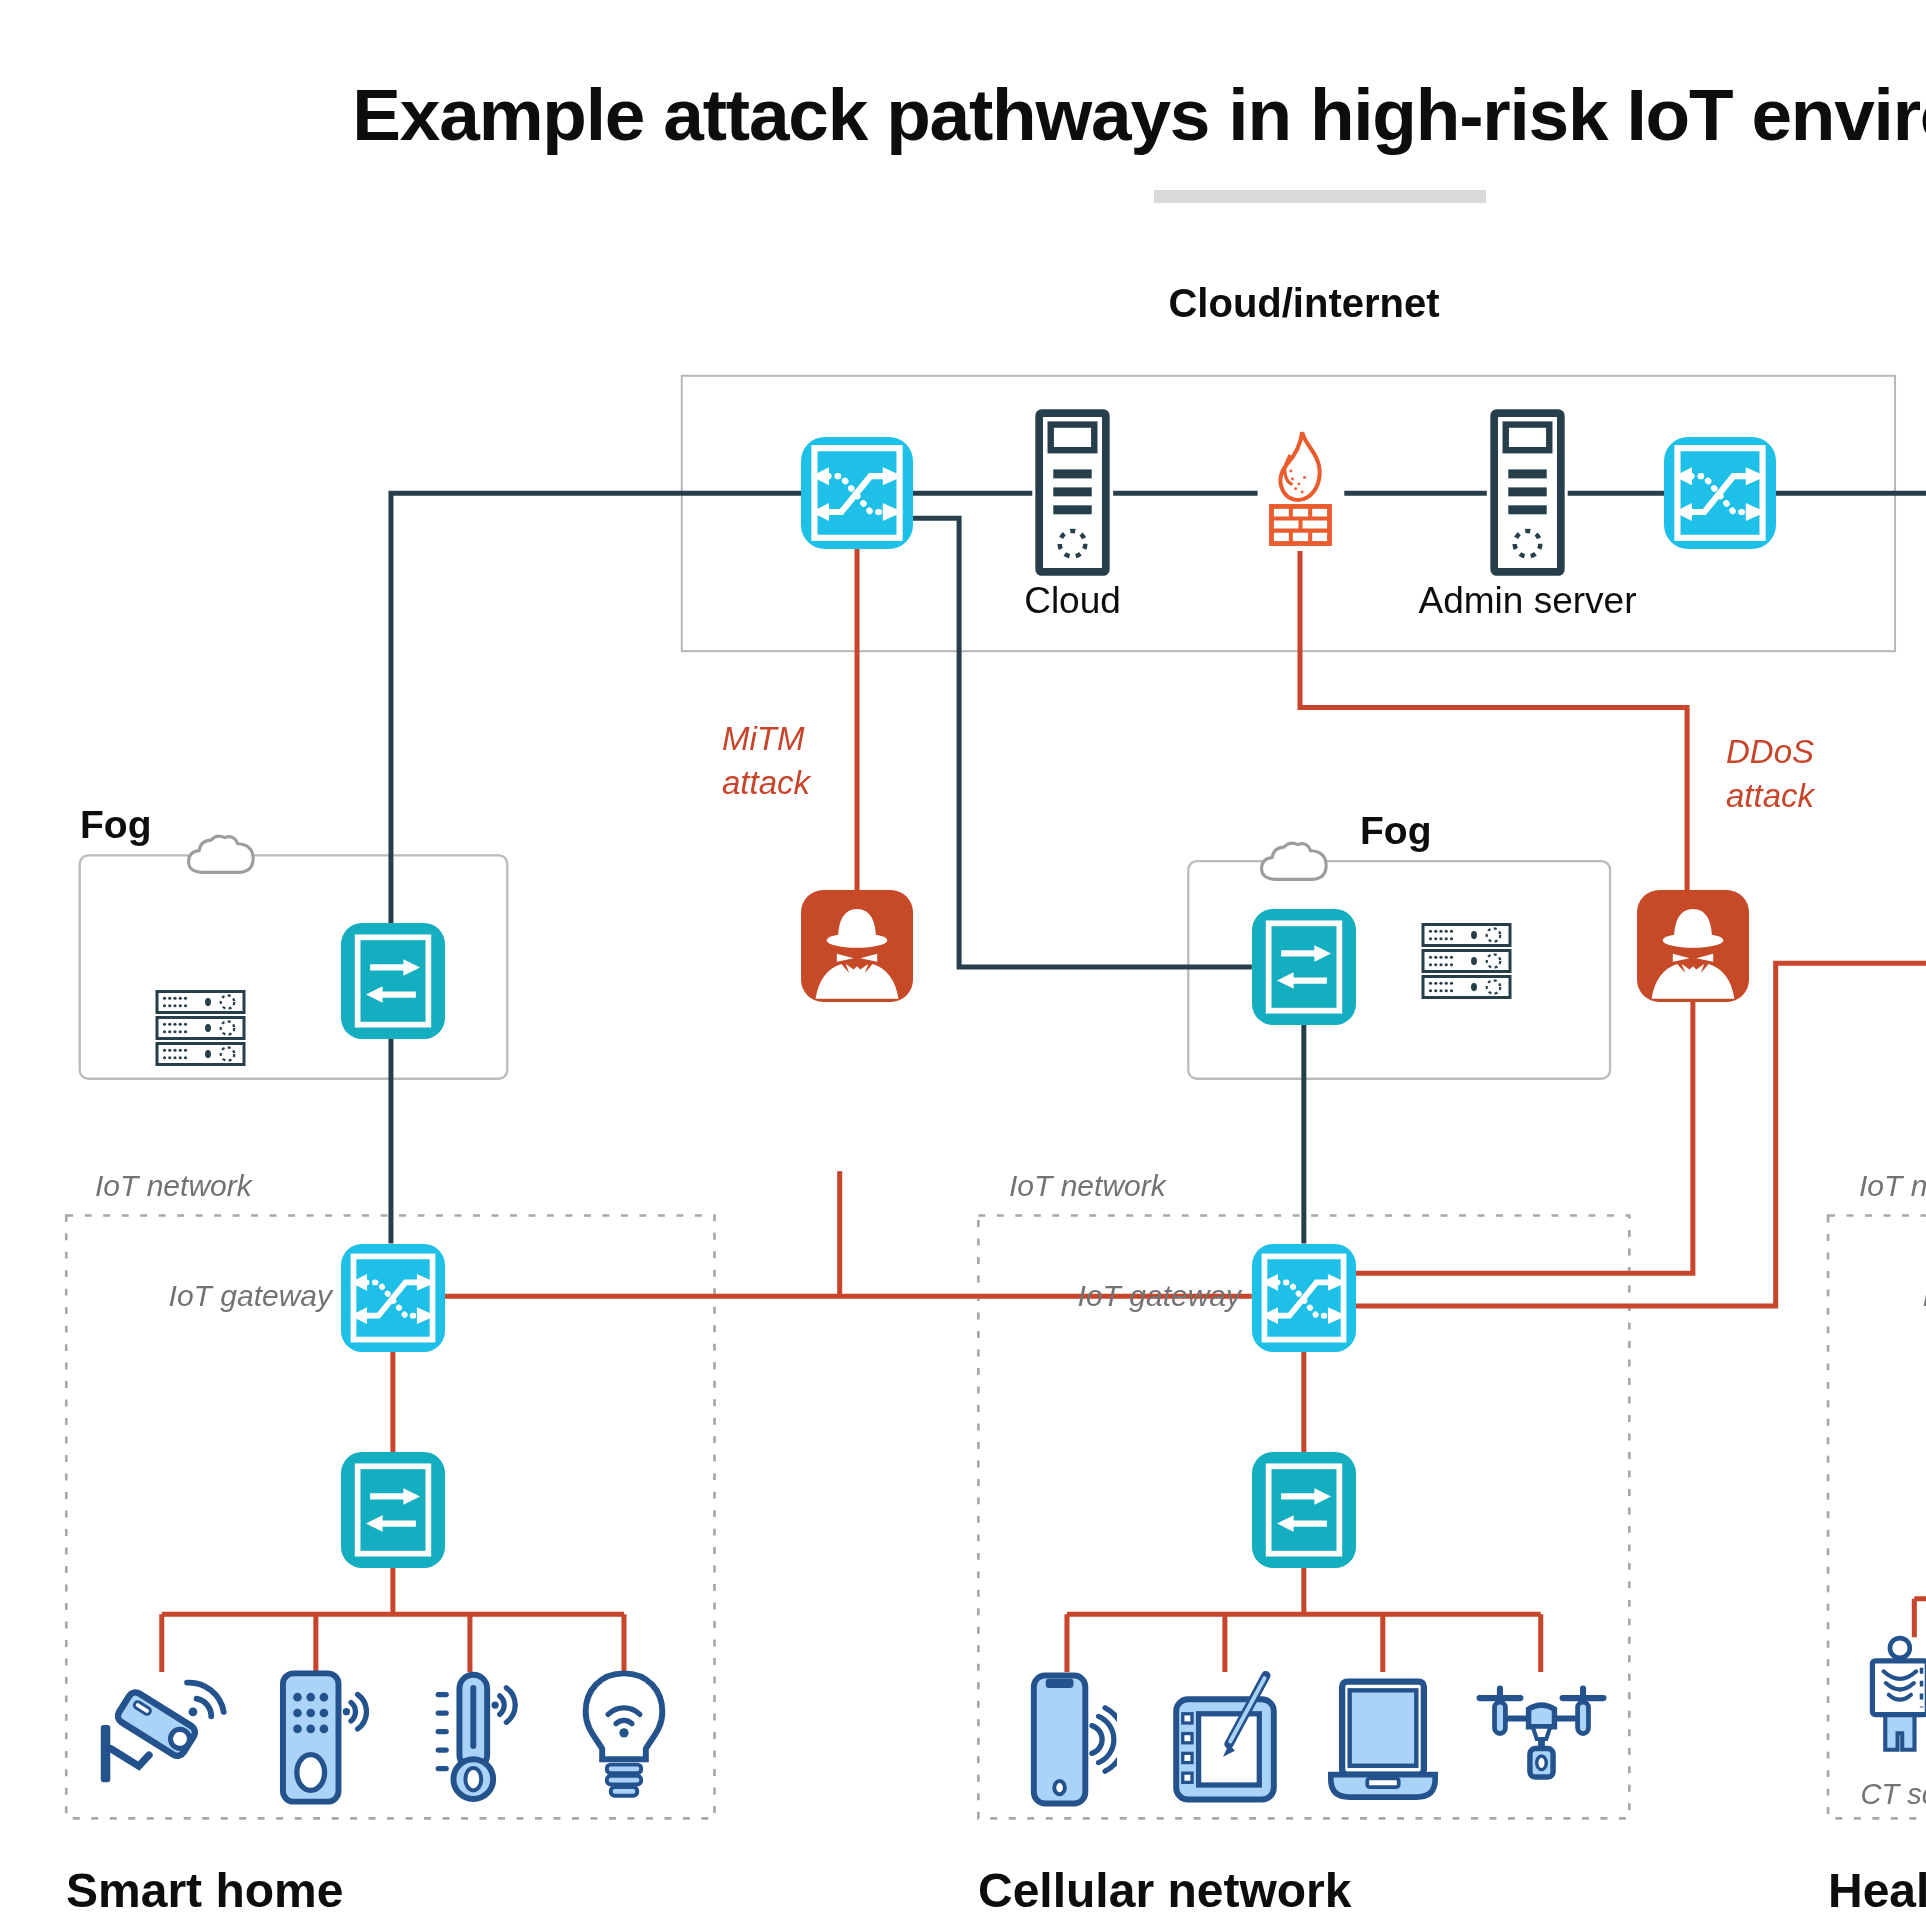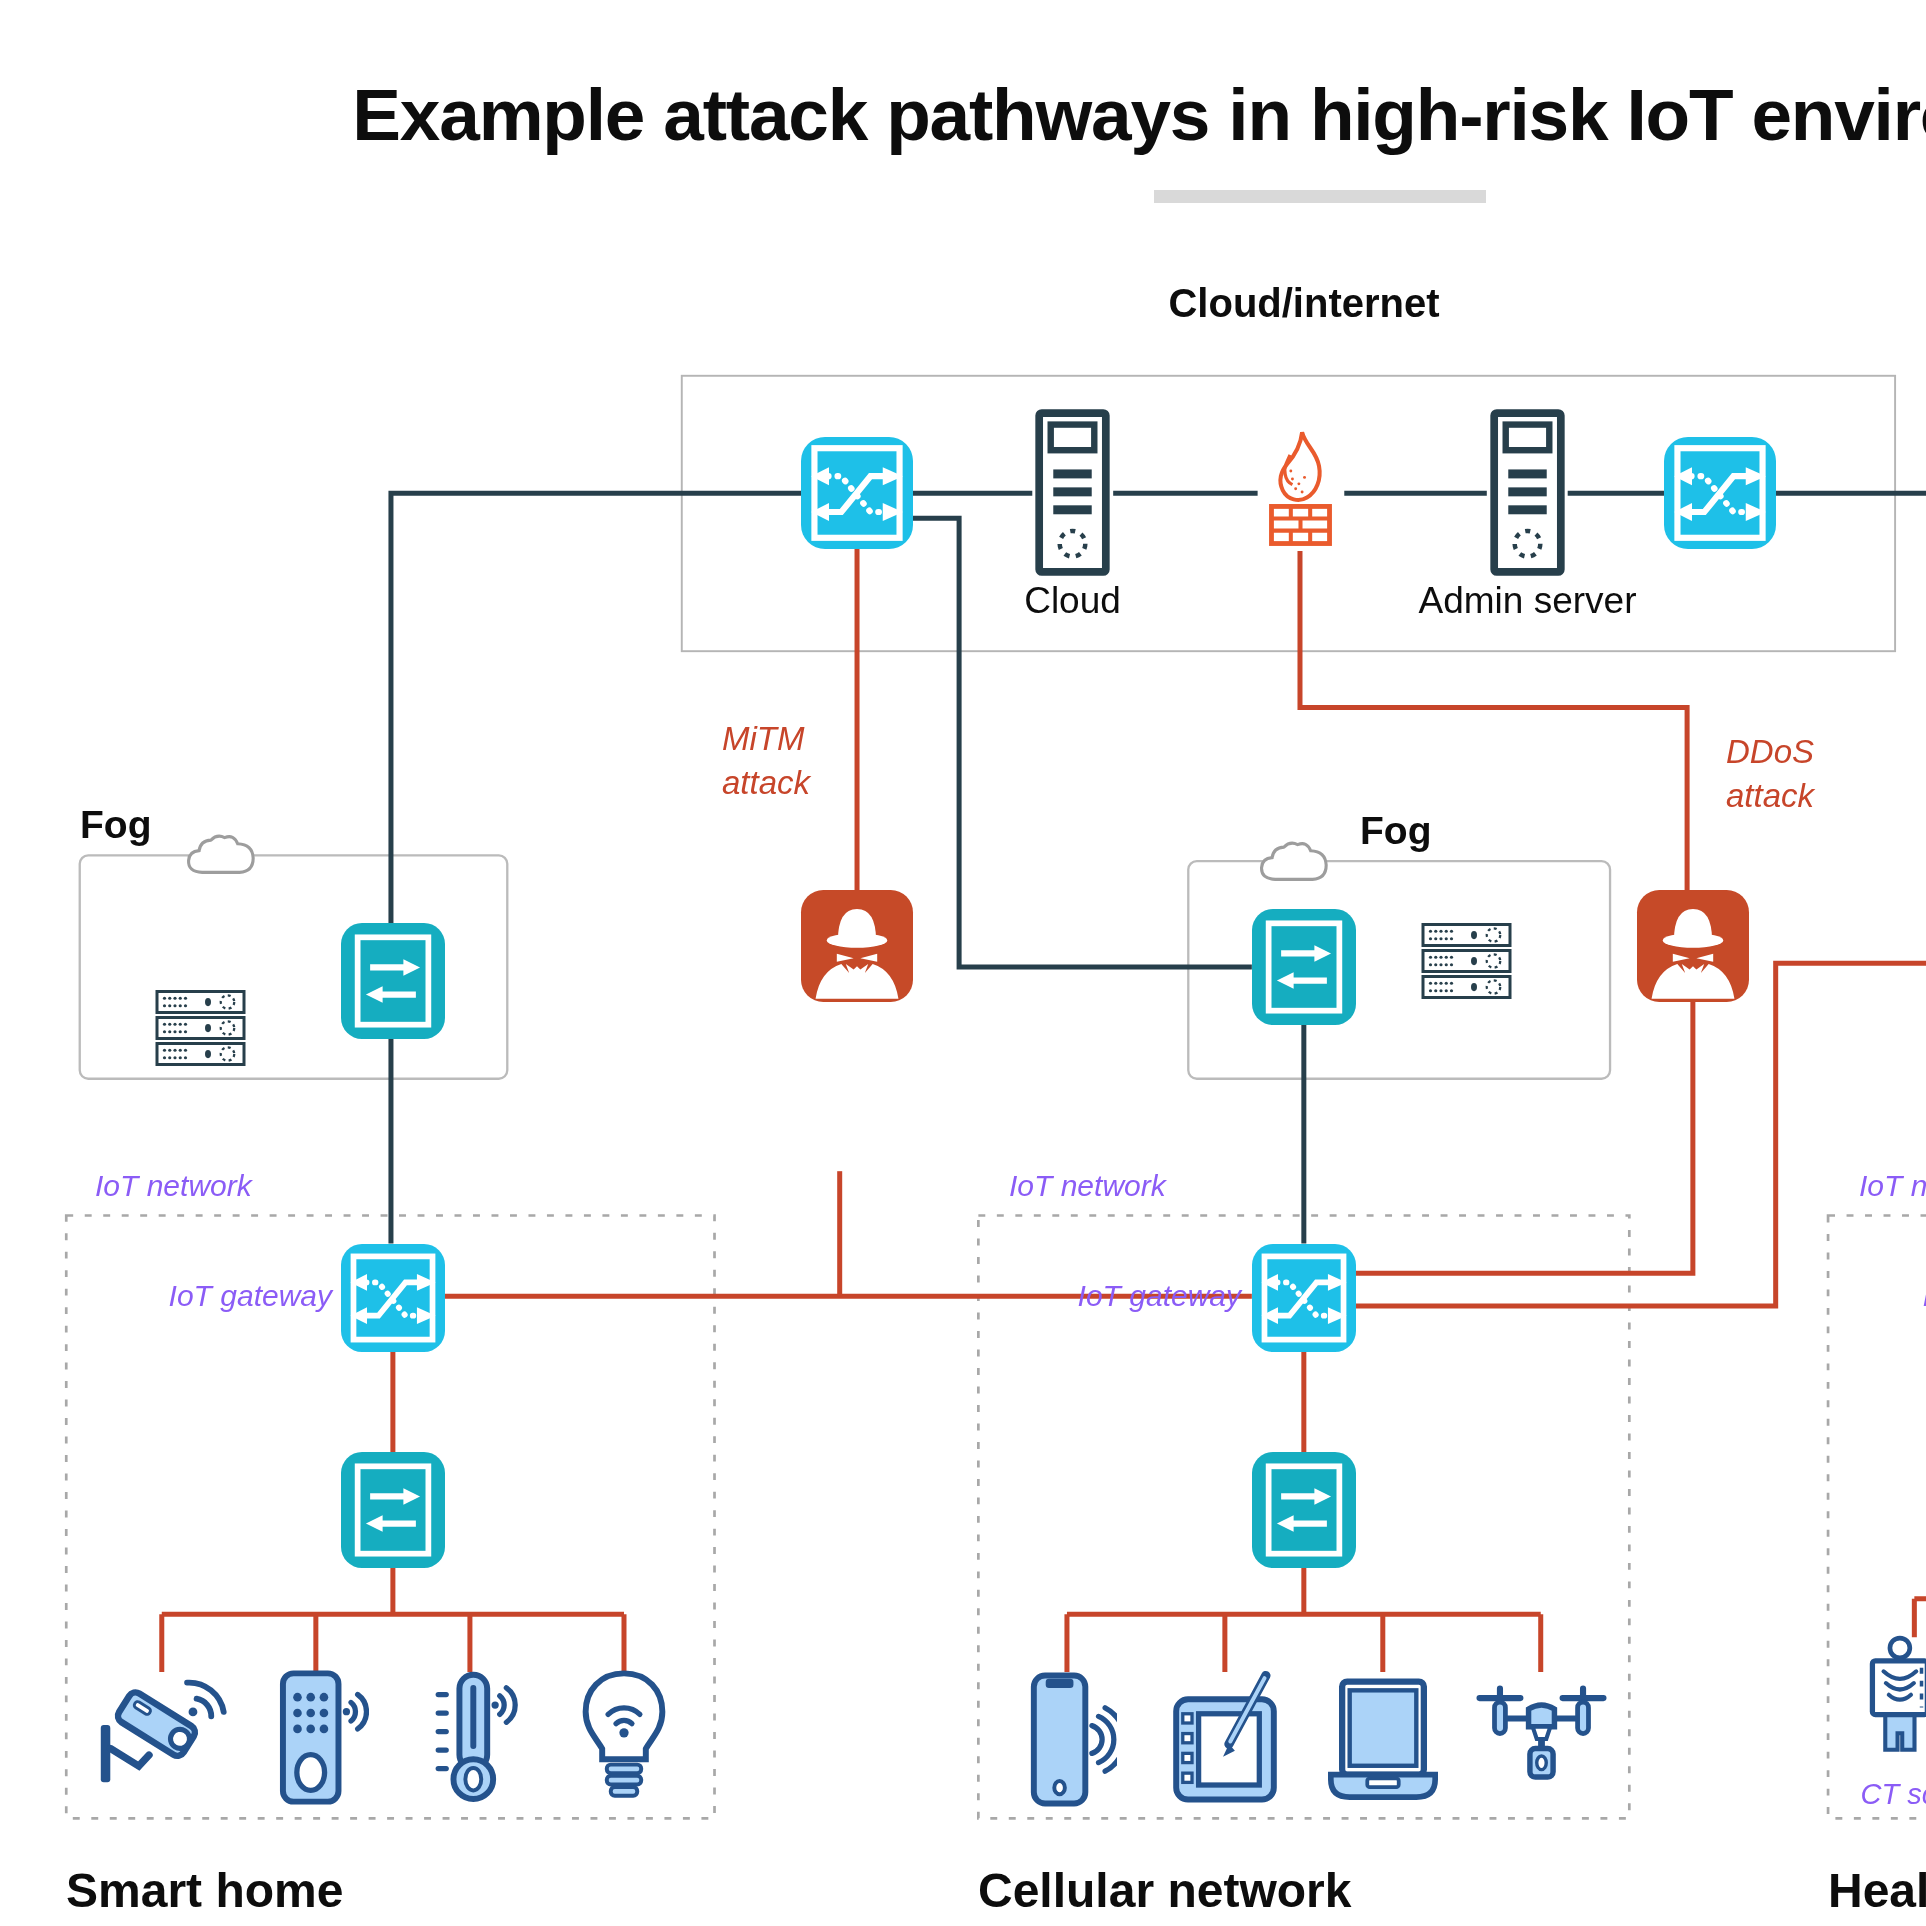--- a/index.html
+++ b/index.html
@@ -10,21 +10,21 @@
   .wires{left:0;top:0;z-index:1;}
   .icon{z-index:3;}
   .lbl{z-index:4;white-space:nowrap;}
   .title{left:0;right:0;top:73px;text-align:center;font-size:73px;font-weight:bold;letter-spacing:-1.2px;}
   .underline{left:1154px;top:190px;width:332px;height:13px;background:#d9d9d9;z-index:2;}
   .zone-label{font-size:40px;font-weight:bold;text-align:center;}
   .node-label{font-size:37px;text-align:center;}
   .fog-label{font-size:39px;font-weight:bold;}
   .attack{font-size:33px;font-style:italic;color:#c7452a;line-height:1.32;}
   .mirai{font-size:37px;font-style:italic;color:#c7452a;text-align:center;line-height:1.4;}
-  .iot-net,.iot-gw,.dev-label{font-size:30px;font-style:italic;color:#8b5cf6;}
+  .iot-net,.iot-gw,.dev-label{font-size:30px;font-style:italic;color:#737373;}
   .iot-gw{text-align:right;}
   .dev-label{text-align:center;font-size:29px;}
   .caption{font-size:48px;font-weight:bold;}
 </style>
 </head>
 <body>
 
 <svg width="0" height="0" style="position:absolute">
   <defs>
     <symbol id="sym-router" viewBox="0 0 100 100">

